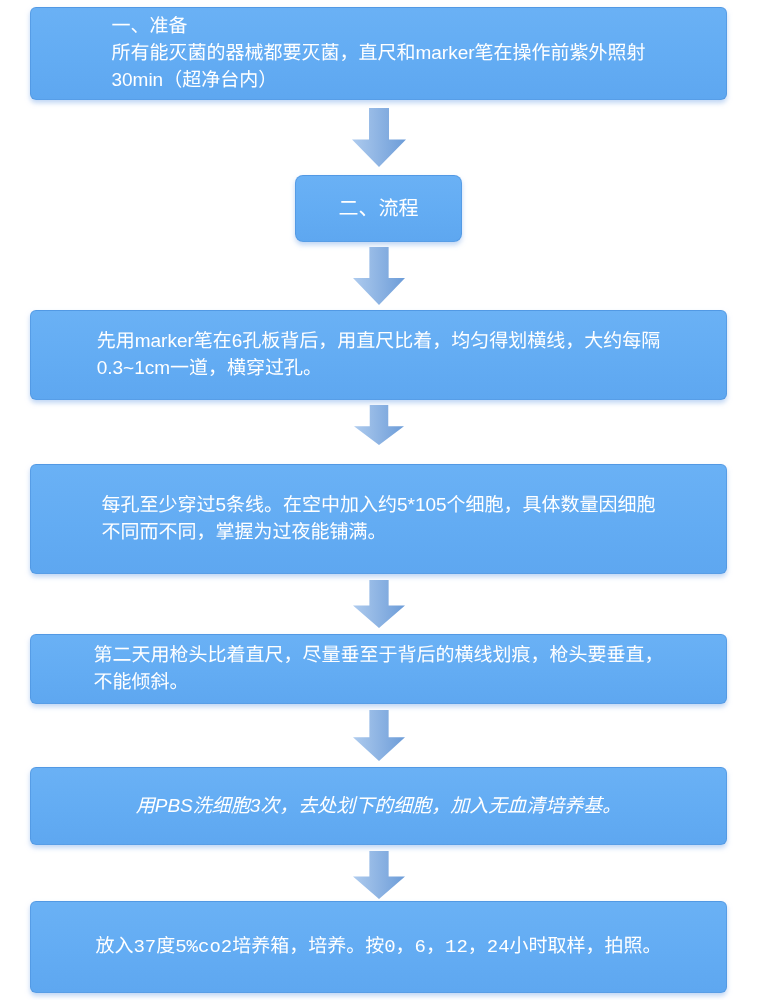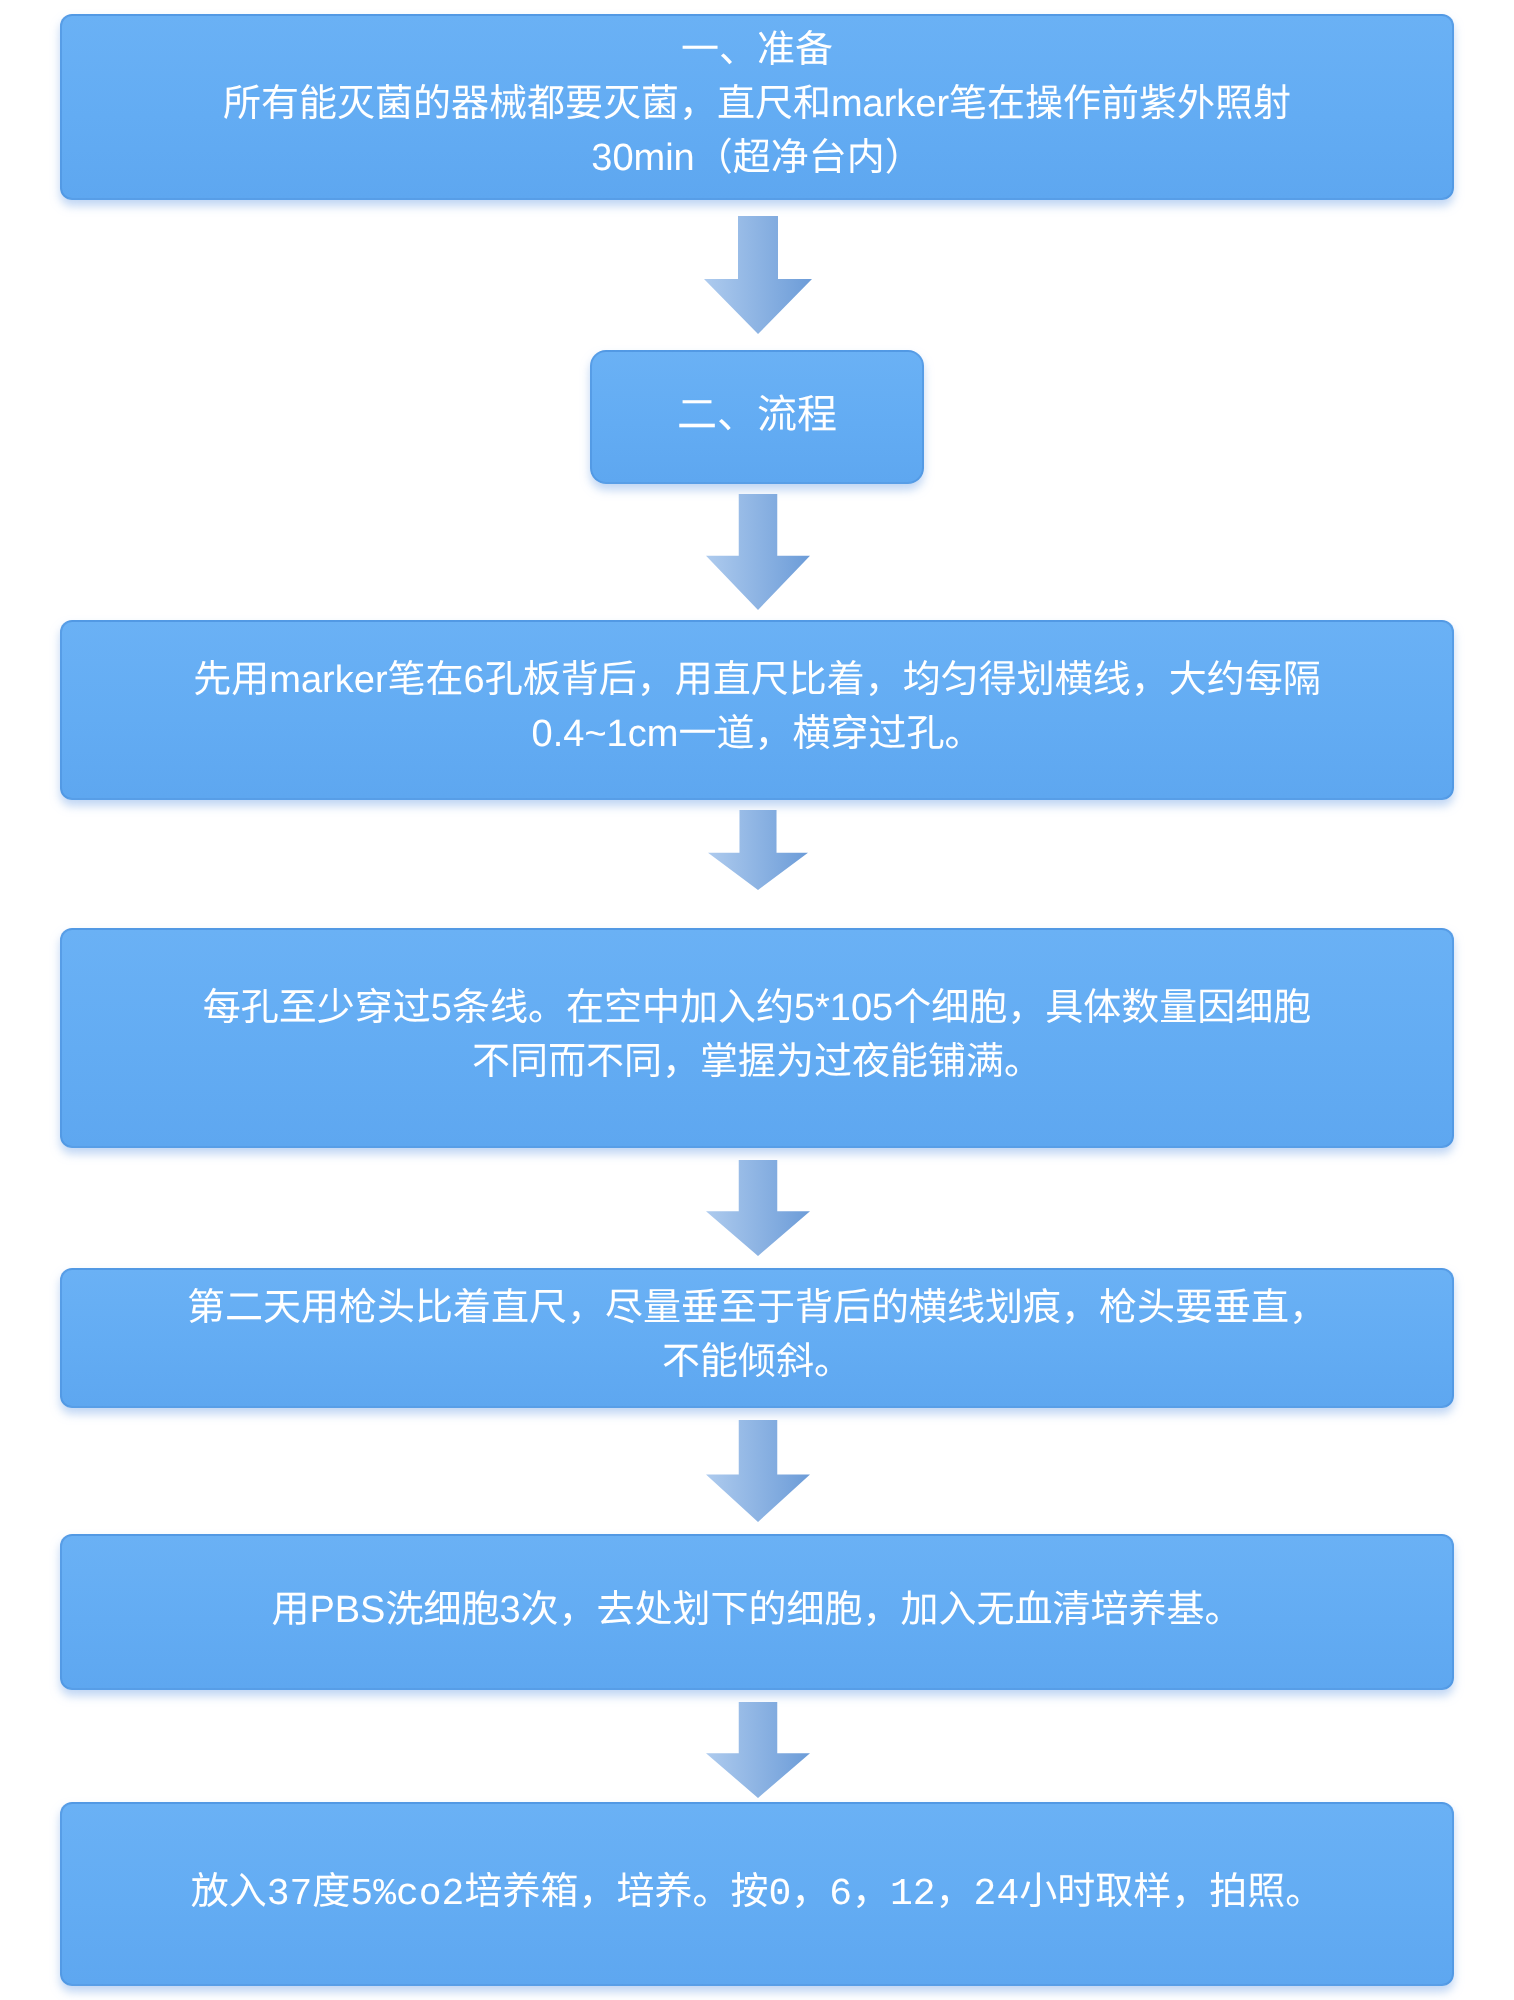--- a/index.html
+++ b/index.html
@@ -23,41 +23,40 @@
     box-sizing: border-box;
   }
   .flow-box {
     background: linear-gradient(180deg, #6ab1f5 0%, #63acf3 55%, #5ea7f0 100%);
     border: 1px solid rgba(72, 142, 218, 0.55);
     box-shadow: 0 3px 5px rgba(140, 180, 235, 0.55);
     color: #ffffff;
     display: flex;
     align-items: center;
     justify-content: center;
-    text-align: center;
     white-space: pre-line;
     box-sizing: border-box;
     font-size: 19px;
     line-height: 1.42;
     border-radius: 6px;
     padding: 14px 12px;
   }
   .flow-box.wide { width: 697px; }
   .box-1 { height: 93px; }
   .box-2 {
     width: 167px;
     height: 67px;
     margin-top: 8px;
     border-radius: 8px;
     font-size: 20px;
   }
   .box-3 { height: 90px; margin-top: 5px; }
   .box-4 { height: 110px; margin-top: 19px; }
   .box-5 { height: 70px; margin-top: 6px; }
-  .box-6 { height: 78px; margin-top: 6px; }
+  .box-6 { height: 78px; margin-top: 6px; font-style: italic; }
   .box-7 { height: 92px; margin-top: 2px; font-family: Liberation Mono, monospace; }
   .flow-arrow { display: block; flex: 0 0 auto; }
   .arrow-1 { width: 54px; height: 59px; margin-top: 8px; }
   .arrow-2 { width: 52px; height: 58px; margin-top: 5px; }
   .arrow-3 { width: 50px; height: 40px; margin-top: 5px; }
   .arrow-4 { width: 52px; height: 48px; margin-top: 6px; }
   .arrow-5 { width: 52px; height: 51px; margin-top: 6px; }
   .arrow-6 { width: 52px; height: 48px; margin-top: 6px; }
   .defs-holder { position: absolute; width: 0; height: 0; overflow: hidden; }
 </style>
@@ -83,21 +82,21 @@
     <polygon points="17,0 37,0 37,32 54,32 27,60 0,32 17,32" fill="url(#arrowGrad)"></polygon>
   </svg>
 
   <div class="flow-box box-2">二、流程</div>
 
   <svg class="flow-arrow arrow-2" viewBox="0 0 54 60" preserveAspectRatio="none">
     <polygon points="17,0 37,0 37,32 54,32 27,60 0,32 17,32" fill="url(#arrowGrad)"></polygon>
   </svg>
 
   <div class="flow-box wide box-3">先用marker笔在6孔板背后，用直尺比着，均匀得划横线，大约每隔
-0.4~1cm一道，横穿过孔。</div>
+0.3~1cm一道，横穿过孔。</div>
 
   <svg class="flow-arrow arrow-3" viewBox="0 0 54 60" preserveAspectRatio="none">
     <polygon points="17,0 37,0 37,32 54,32 27,60 0,32 17,32" fill="url(#arrowGrad)"></polygon>
   </svg>
 
   <div class="flow-box wide box-4">每孔至少穿过5条线。在空中加入约5*105个细胞，具体数量因细胞
 不同而不同，掌握为过夜能铺满。</div>
 
   <svg class="flow-arrow arrow-4" viewBox="0 0 54 60" preserveAspectRatio="none">
     <polygon points="17,0 37,0 37,32 54,32 27,60 0,32 17,32" fill="url(#arrowGrad)"></polygon>

